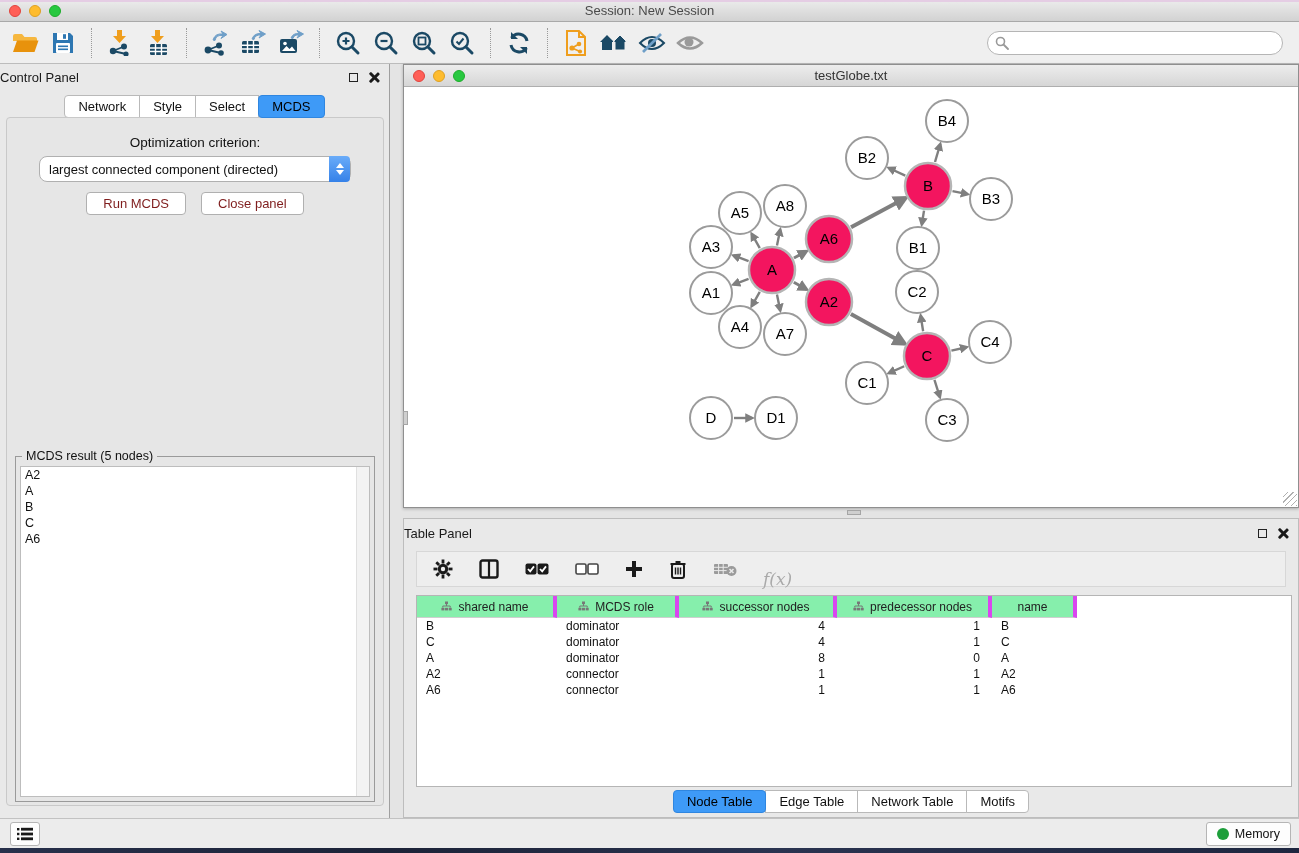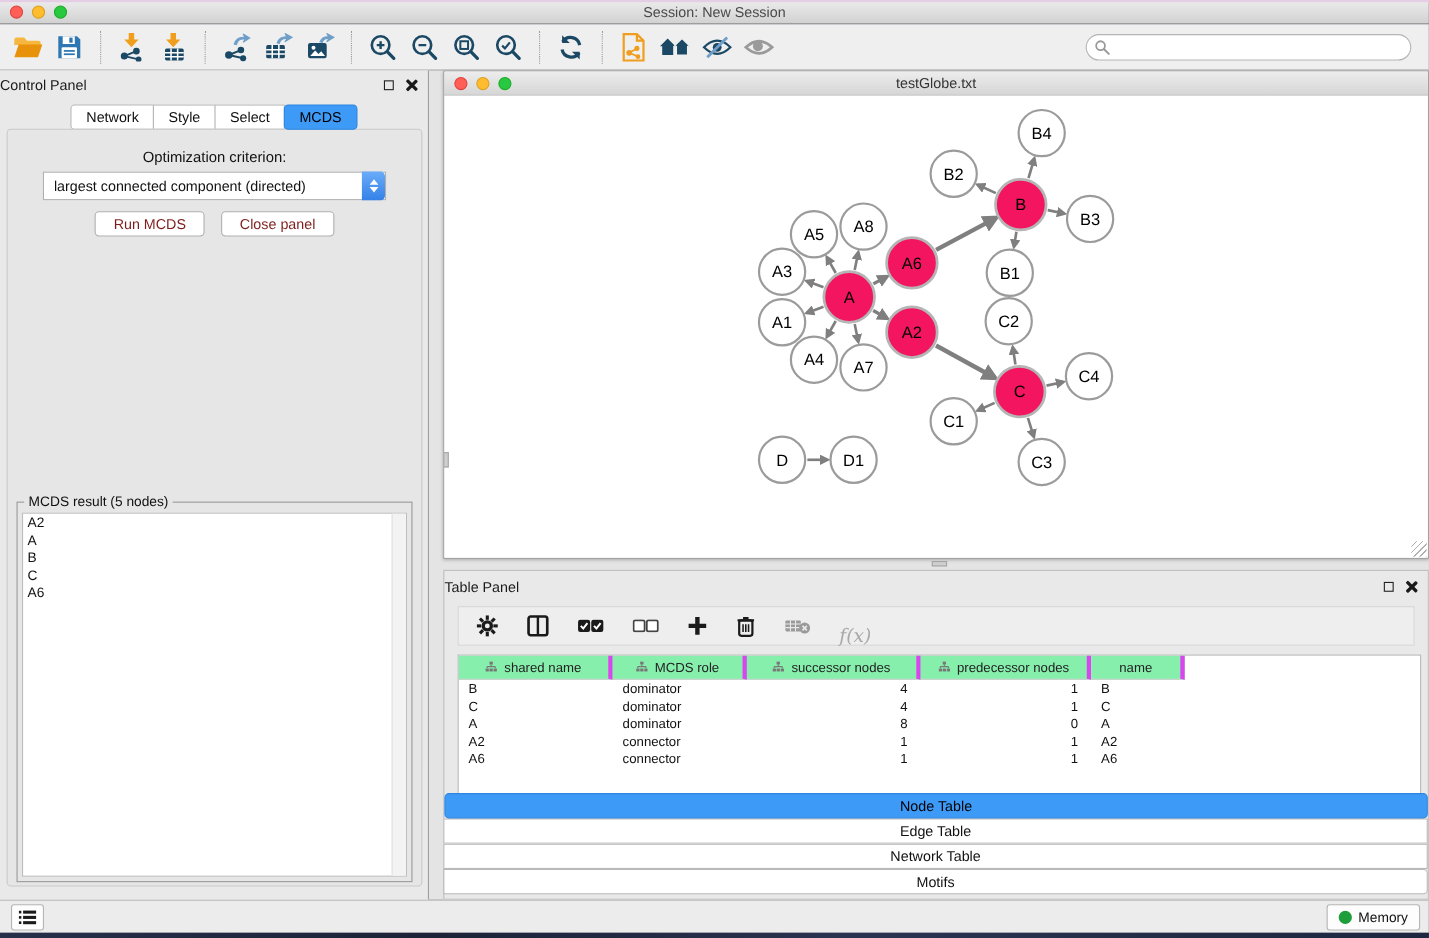--- a/index.html
+++ b/index.html
@@ -46,21 +46,21 @@
   .tab-btn { border:1px solid #b9b9b9; background:#fff; color:#111; font-size:13px; padding:3px 13px;
     margin-left:-1px; position:relative; font-family:"Liberation Sans",sans-serif; }
   .tab-btn:first-child { border-radius:4px 0 0 4px; margin-left:0; }
   .tab-btn:last-child { border-radius:0 4px 4px 0; }
   .tab-btn.active { background:#3e9af7; border-color:#2f86e0; color:#000000; z-index:2; border-radius:4px; }
 
   .cp-box { position:absolute; left:6px; top:53px; width:378px; height:689px; background:#e6e6e6;
     border:1px solid #c9c9c9; border-radius:4px; }
   .opt-label { text-align:center; margin-top:17px; font-size:13.5px; color:#111; }
   .cp-select { position:relative; margin:6px auto 0; width:312px; height:26px; background:#fff;
-    border:1px solid #b0b0b0; border-radius:0; display:flex; align-items:center; }
+    border:1px solid #b0b0b0; border-radius:8px; display:flex; align-items:center; }
   .cp-select .sel-text { font-size:13px; color:#111; margin-left:9px; }
   .sel-stepper { position:absolute; right:0; top:-1px; width:21px; height:26px; border-radius:0 4px 4px 0;
     background:linear-gradient(#6aacf9,#3581e8); display:flex; flex-direction:column; align-items:center; justify-content:center; gap:2px; }
   .chev-up { width:0; height:0; border-left:4px solid transparent; border-right:4px solid transparent; border-bottom:5px solid #fff; }
   .chev-dn { width:0; height:0; border-left:4px solid transparent; border-right:4px solid transparent; border-top:5px solid #fff; }
   .cp-buttons { display:flex; justify-content:center; gap:15px; margin-top:10px; }
   .push-btn { background:#fff; border:1px solid #b0b0b0; border-radius:4px; font-size:13px; color:#7f1d1d;
     padding:3px 16px; font-family:"Liberation Sans",sans-serif; }
 
   .mcds-group { position:absolute; left:8px; top:338px; width:360px; height:346px;
@@ -97,21 +97,21 @@
   .node-table { position:absolute; left:12px; top:76px; width:876px; height:192px; background:#fff;
     border:1px solid #b5b5b5; overflow:hidden; }
   .thead { display:flex; height:22px; }
   .th { display:flex; align-items:center; justify-content:center; gap:6px; background:#86efac;
     border-right:4px solid #d946ef; border-bottom:1px solid #cfcfcf; font-size:12px; color:#222; }
   .trow { display:flex; height:16px; }
   .td { font-size:12px; color:#111; line-height:16px; white-space:nowrap; overflow:hidden; }
   .td.l { padding-left:9px; text-align:left; }
   .td.r { padding-right:12px; text-align:right; }
 
-  .tp-tabs { position:absolute; left:0; bottom:4px; width:100%; display:flex; justify-content:center;flex-direction:column; }
+  .tp-tabs { position:absolute; left:0; bottom:4px; width:100%; display:flex; justify-content:center; }
 
   
   .statusbar { position:absolute; left:0; top:818px; width:100%; height:30px; background:#ececec;
     border-top:1px solid #c2c2c2; display:flex; align-items:center; }
   .sb-btn { width:30px; height:24px; margin-left:10px; background:#fdfdfd; border:1px solid #b5b5b5;
     border-radius:3px; display:flex; align-items:center; justify-content:center; }
   .mem-btn { margin-left:auto; margin-right:8px; height:24px; background:#fdfdfd; border:1px solid #b5b5b5;
     border-radius:3px; display:flex; align-items:center; gap:6px; padding:0 10px; font-size:12.5px; color:#111; }
   .mem-dot { width:12px; height:12px; border-radius:50%; background:#1d9e3a; }
 

